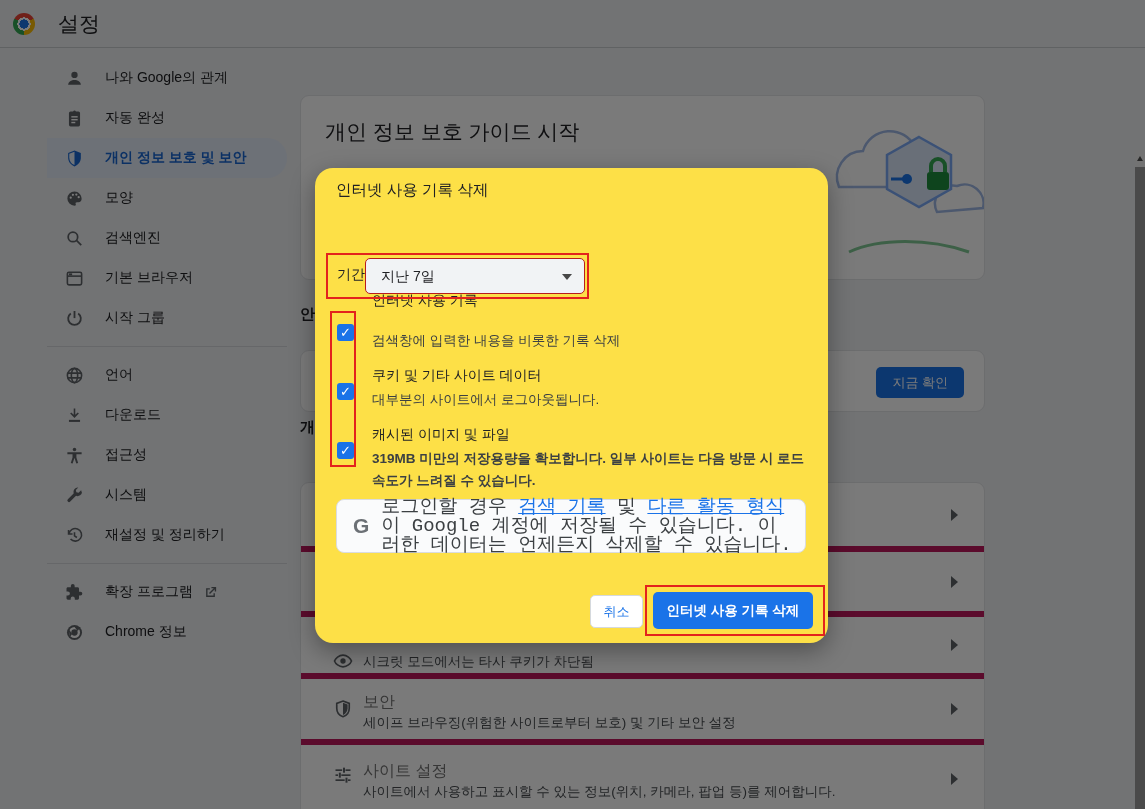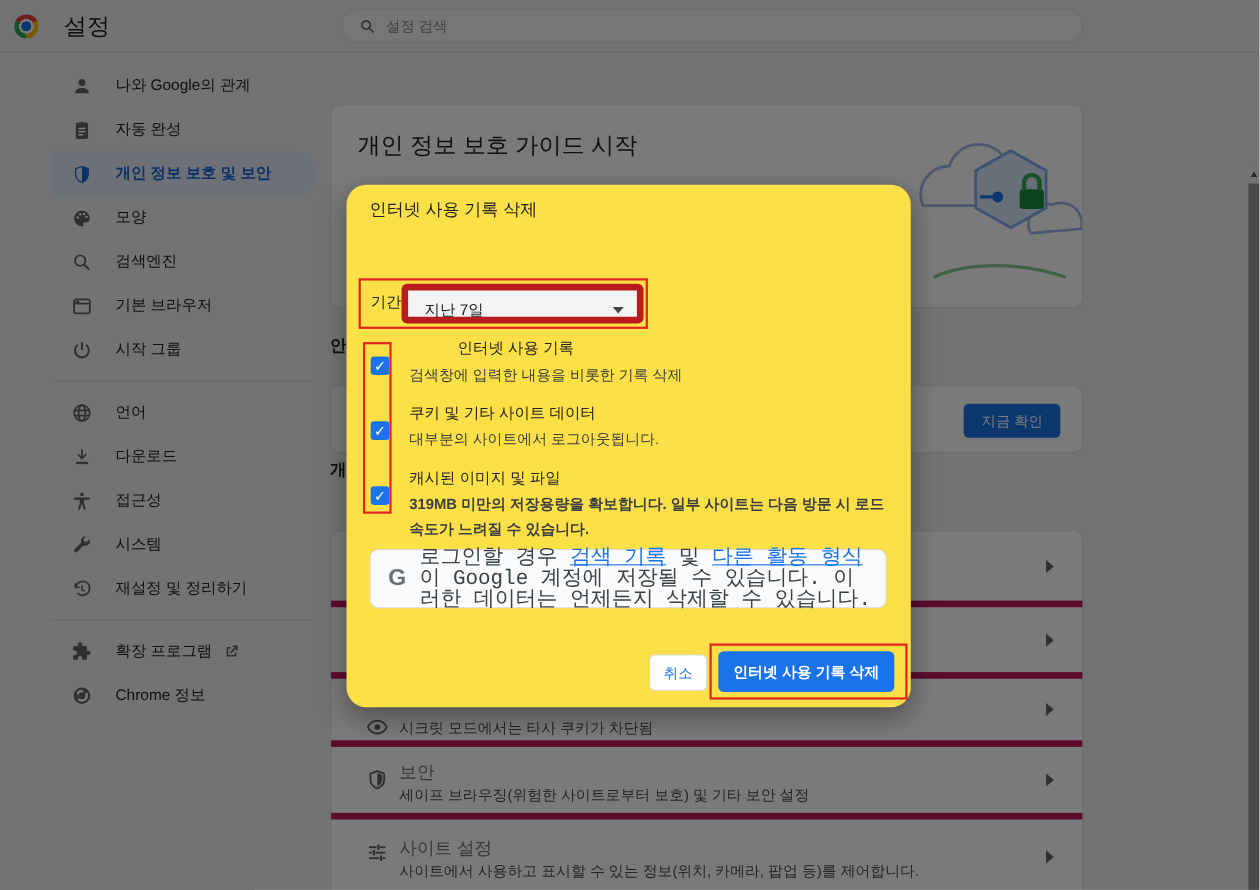--- a/index.html
+++ b/index.html
@@ -54,21 +54,21 @@
   
   .dialog { position:absolute; left:315px; top:168px; width:513px; height:475px; background:#fde047; border-radius:18px; box-shadow:0 8px 24px rgba(0,0,0,0.35); z-index:10; }
   .dlg-title { position:absolute; left:21px; top:12px; font-size:15.5px; color:#202124; }
   .tabs { position:absolute; left:0; top:42px; width:100%; height:40px; border-bottom:1px solid #e4e6e9; }
   .tab { position:absolute; top:0; width:50%; height:40px; text-align:center; line-height:38px; font-size:14px; color:#5f6368; cursor:pointer; }
   .tab.t1 { left:0; } .tab.t2 { left:50%; }
   .tab.active { color:#1a73e8; }
   .tab-underline { position:absolute; left:0; bottom:-1px; width:100%; height:3px; background:#1a73e8; }
 
   .tr-label { position:absolute; left:22px; top:98px; font-size:14px; color:#202124; }
-  .tr-select { position:absolute; left:50px; top:90px; width:220px; height:36px; background:#f1f3f5; border:6px solid #b91c1c; border-radius:5px; cursor:pointer; }
+  .tr-select { position:absolute; left:50px; top:90px; width:220px; height:36px; background:#f1f3f5; border:1px solid #b91c1c; border-radius:5px; cursor:pointer; }
   .tr-select .val { position:absolute; left:15px; top:0; line-height:34px; font-size:14px; color:#202124; }
   .tr-select .arrow { position:absolute; right:12px; top:15px; width:0; height:0; border-left:5px solid transparent; border-right:5px solid transparent; border-top:6px solid #474747; }
 
   .cb { position:absolute; left:22px; width:17px; height:17px; background:#1a73e8; border-radius:3px; color:#fff; font-size:13px; font-weight:bold; text-align:center; line-height:17px; cursor:pointer; }
   .ck-title { position:absolute; left:57px; font-size:14px; color:#202124; }
   .ck-desc { position:absolute; left:57px; width:448px; font-size:13.5px; color:#3c4043; line-height:22px; }
 
   .note-box { position:absolute; left:21px; top:331px; width:470px; height:54px; background:#fafbfc; border:1px solid #dadce0; border-radius:8px; display:flex; align-items:center; padding:8px 12px; }
   .g-icon { font-size:21px; font-weight:bold; color:#6b7075; margin:0 12px 0 4px; }
   .note-text { font-size:19px; color:#3c4043; line-height:19px;font-family:Liberation Mono, monospace; }
@@ -83,27 +83,20 @@
   .anno-del { left:330px; top:417px; width:180px; height:51px; }
 </style>
 </head>
 <body>
 
 <div class="page">
 
   <div class="header">
     <div class="chrome-logo"></div>
     <div class="app-title">설정</div>
-    <div class="search-pill">
-      <svg class="search-icon" viewBox="0 0 24 24">
-          <circle cx="10" cy="10" r="6.5" fill="none" stroke="#5f6368" stroke-width="2.4"></circle>
-          <path d="M15 15l6.5 6.5" stroke="#5f6368" stroke-width="2.4"></path>
-        </svg>
-      <span class="ph">설정 검색</span>
-    </div>
   </div>
 
   <div class="sidebar">
     <div class="nav-item">
       <svg class="ic" viewBox="0 0 24 24" fill="#5f6368">
           <circle cx="12" cy="7.5" r="4"></circle>
           <path d="M4 20c0-4.2 4-6.2 8-6.2s8 2 8 6.2z"></path>
         </svg>
       <span>나와 Google의 관계</span>
     </div>
@@ -289,21 +282,21 @@
     <div class="dlg-title">인터넷 사용 기록 삭제</div>
 
 
     <div class="tr-label">기간</div>
     <div class="tr-select">
       <span class="val">지난 7일</span>
       <span class="arrow"></span>
     </div>
 
     <div class="cb" style="top:156px;">✓</div>
-    <div class="ck-title" style="top:140px;margin-left:44px;">인터넷 사용 기록</div>
+    <div class="ck-title" style="top:124px;">인터넷 사용 기록</div>
     <div class="ck-desc" style="top:162px;">검색창에 입력한 내용을 비롯한 기록 삭제</div>
 
     <div class="cb" style="top:215px;">✓</div>
     <div class="ck-title" style="top:199px;">쿠키 및 기타 사이트 데이터</div>
     <div class="ck-desc" style="top:221px;">대부분의 사이트에서 로그아웃됩니다.</div>
 
     <div class="cb" style="top:274px;">✓</div>
     <div class="ck-title" style="top:258px;">캐시된 이미지 및 파일</div>
     <div class="ck-desc" style="top:280px;font-weight:bold;">319MB 미만의 저장용량을 확보합니다. 일부 사이트는 다음 방문 시 로드 속도가 느려질 수 있습니다.</div>
 

